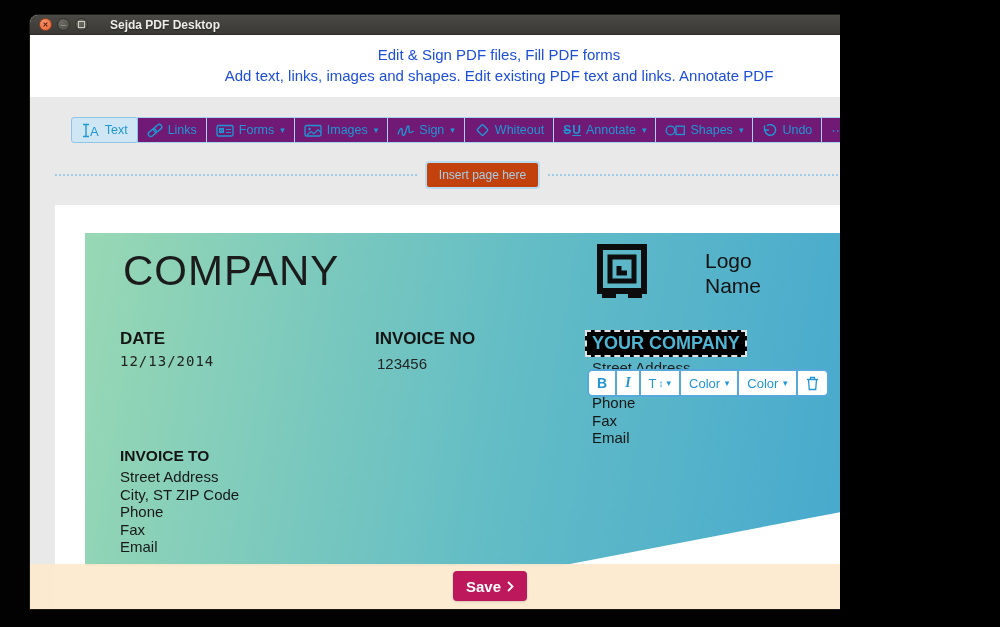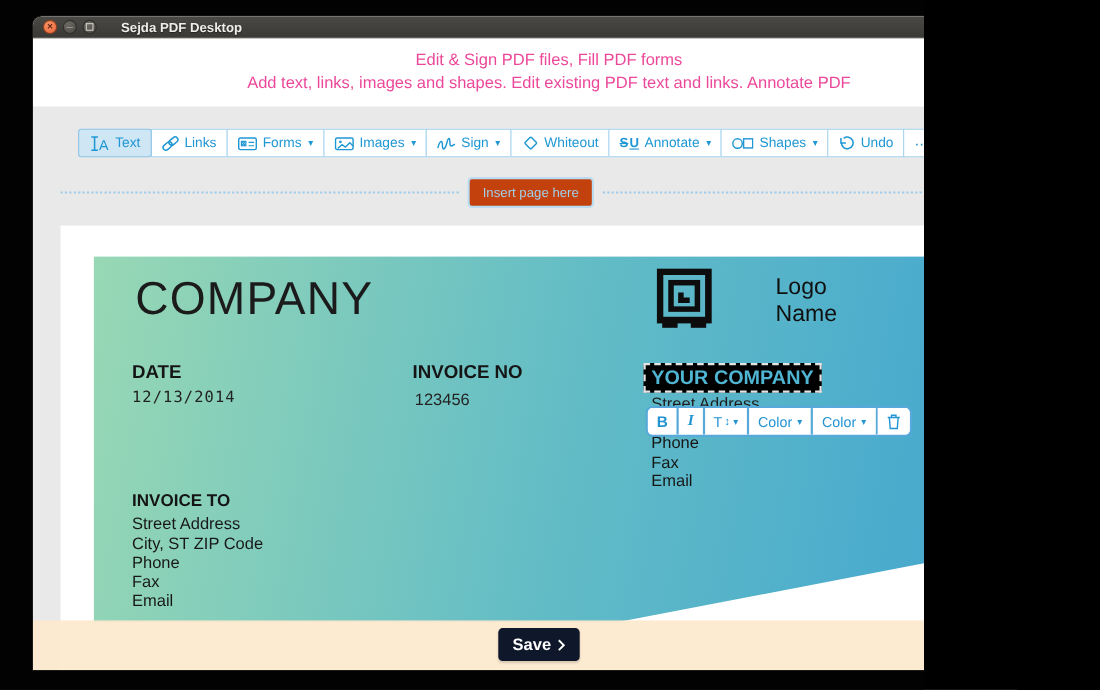--- a/index.html
+++ b/index.html
@@ -17,28 +17,28 @@
           font-size:8px;line-height:1;cursor:default;box-sizing:border-box;}
   .winbtn.close{background:radial-gradient(circle at 35% 30%,#f99268,#e86536);
                 border:1px solid #90421f;color:#5e2410;margin-left:9px;font-weight:bold;}
   .winbtn.gray{background:radial-gradient(circle at 35% 30%,#6b6962,#4a4943);
                border:1px solid #31302c;color:#cfccc5;}
   .winbtn .sq{width:5px;height:5px;border:1px solid #cfccc5;display:block;}
   .win-title{color:#efedea;font-size:12px;font-weight:bold;margin-left:22px;
              text-shadow:0 1px 1px #222;}
   
   .header-white{position:absolute;left:0;top:20px;right:0;height:62px;background:#fff;
-                text-align:center;color:#ec4899;font-size:15px;padding-top:9px;
+                text-align:center;color:#1d4ed8;font-size:15px;padding-top:9px;
                 box-sizing:border-box;line-height:21px;}
   
   .content{position:absolute;left:0;top:82px;right:0;bottom:0;background:#e9e9e9;}
   
   .toolbar{position:absolute;left:0;right:28px;top:20px;display:flex;justify-content:center;}
   .tb-btn{display:flex;align-items:center;gap:5px;height:26px;padding:0 9px;
-          background:#ffffff;border:1px solid #a6d3ee;color:#1f97d4;font-size:12.5px;
+          background:#701a75;border:1px solid #a6d3ee;color:#1f97d4;font-size:12.5px;
           margin-left:-1px;cursor:pointer;box-sizing:border-box;white-space:nowrap;}
   .tb-btn:first-child{border-radius:4px 0 0 4px;margin-left:0;}
   .tb-btn:last-child{border-radius:0 4px 4px 0;}
   .tb-btn.active{background:#cfe6f4;border-color:#8fc4e6;position:relative;z-index:1;border-radius:3px;}
   .tb-btn svg{display:block;}
   .caret{font-size:9px;line-height:1;margin-left:1px;}
   .annot-glyph{font-size:12px;font-weight:bold;letter-spacing:0;}
   .annot-glyph s{margin-right:1px;}
   .ellipsis-glyph{font-size:13px;letter-spacing:1px;}
   
@@ -85,21 +85,21 @@
   .et-size{gap:2px;}
   .updown{font-size:10px;}
   
   .page-number{position:absolute;left:880px;top:106px;font-size:27px;color:#c7c7c7;}
   .page-trash{position:absolute;left:873px;top:141px;width:38px;height:30px;background:#fff;
               border:2px solid #52aadf;border-radius:5px;color:#2395d4;display:flex;
               align-items:center;justify-content:center;cursor:pointer;}
   
   .app-footer{position:absolute;left:0;right:18px;top:549px;height:45px;
               background:rgba(252,232,205,0.93);z-index:8;display:flex;justify-content:center;}
-  .save-btn{margin-top:7px;height:30px;padding:0 13px;background:#0f172a;border:none;
+  .save-btn{margin-top:7px;height:30px;padding:0 13px;background:#be185d;border:none;
             border-radius:4px;color:#fff;font-weight:bold;font-size:15px;cursor:pointer;
             display:flex;align-items:center;gap:6px;font-family:"Liberation Sans",sans-serif;
             box-shadow:0 1px 2px rgba(0,0,0,.15);}
   
   .scrollbar{position:absolute;right:0;top:19px;bottom:0;width:18px;background:#f5f5f4;
              border-left:1px solid #dddddd;z-index:9;}
   .sb-arrow{position:absolute;left:0;right:0;text-align:center;font-size:7px;color:#4a4a4a;cursor:pointer;}
   .sb-up{top:8px;}
   .sb-down{bottom:7px;}
   .sb-thumb{position:absolute;left:2px;top:48px;width:13px;height:200px;background:#acacac;

